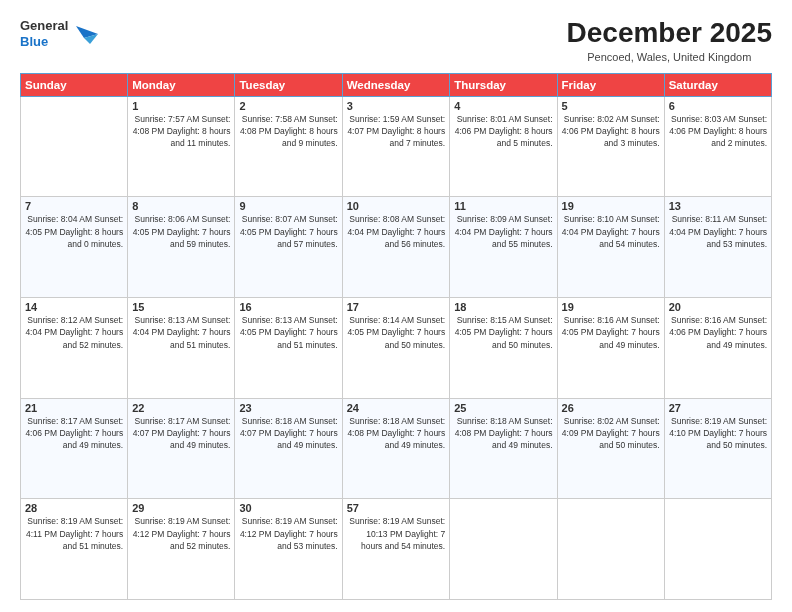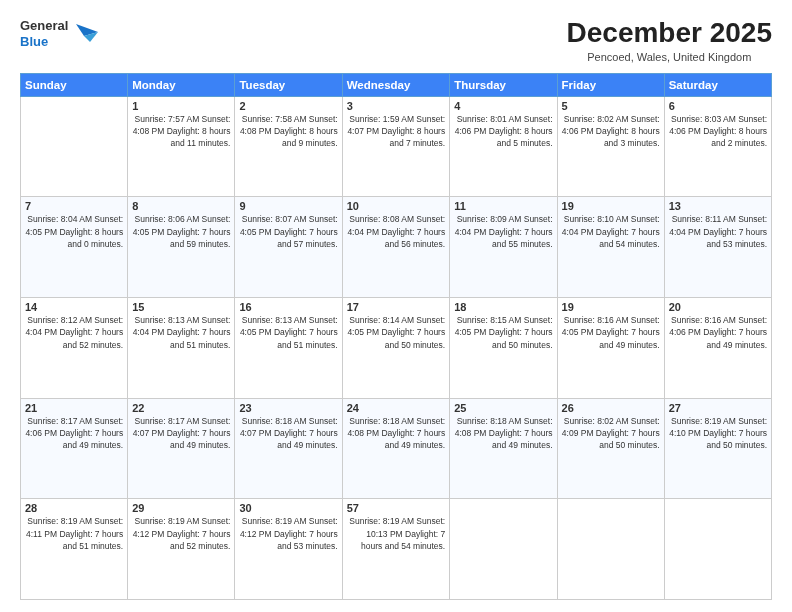--- a/index.html
+++ b/index.html
@@ -75,29 +75,29 @@
       font-size: 8.5px;
       line-height: 1.45;
       color: #333;
       text-align: right;
     }
     .empty-cell {
       background: #f9f9f9;
     }
     tr:nth-child(even) td { background: #f7faff; }
     tr:nth-child(odd) td { background: #ffffff; }
-    .cal-header-row th { background: #3b82f6; margin-top: 28px; }
+    .cal-header-row th { background: #ef4444; margin-top: 28px; }
   </style>
 </head>
 <body>
 
 <div class="page">
   <div class="header">
     <div class="logo">
-    <div style="display:flex;gap:6px;">
+    <div style="display:flex;align-items:center;gap:6px;">
       <div style="line-height:1.2;">
         <div style="font-size:13px;font-weight:bold;color:#333;">General</div>
         <div style="font-size:13px;font-weight:bold;color:#1a73c8;">Blue</div>
       </div>
       <svg width="22" height="28" viewBox="0 0 22 28" style="margin-left:2px;">
         <polygon points="0,6 22,14 8,18" fill="#1a73c8"></polygon>
         <polygon points="8,18 22,14 14,24" fill="#3a9fd8"></polygon>
       </svg>
     </div>
   </div>

